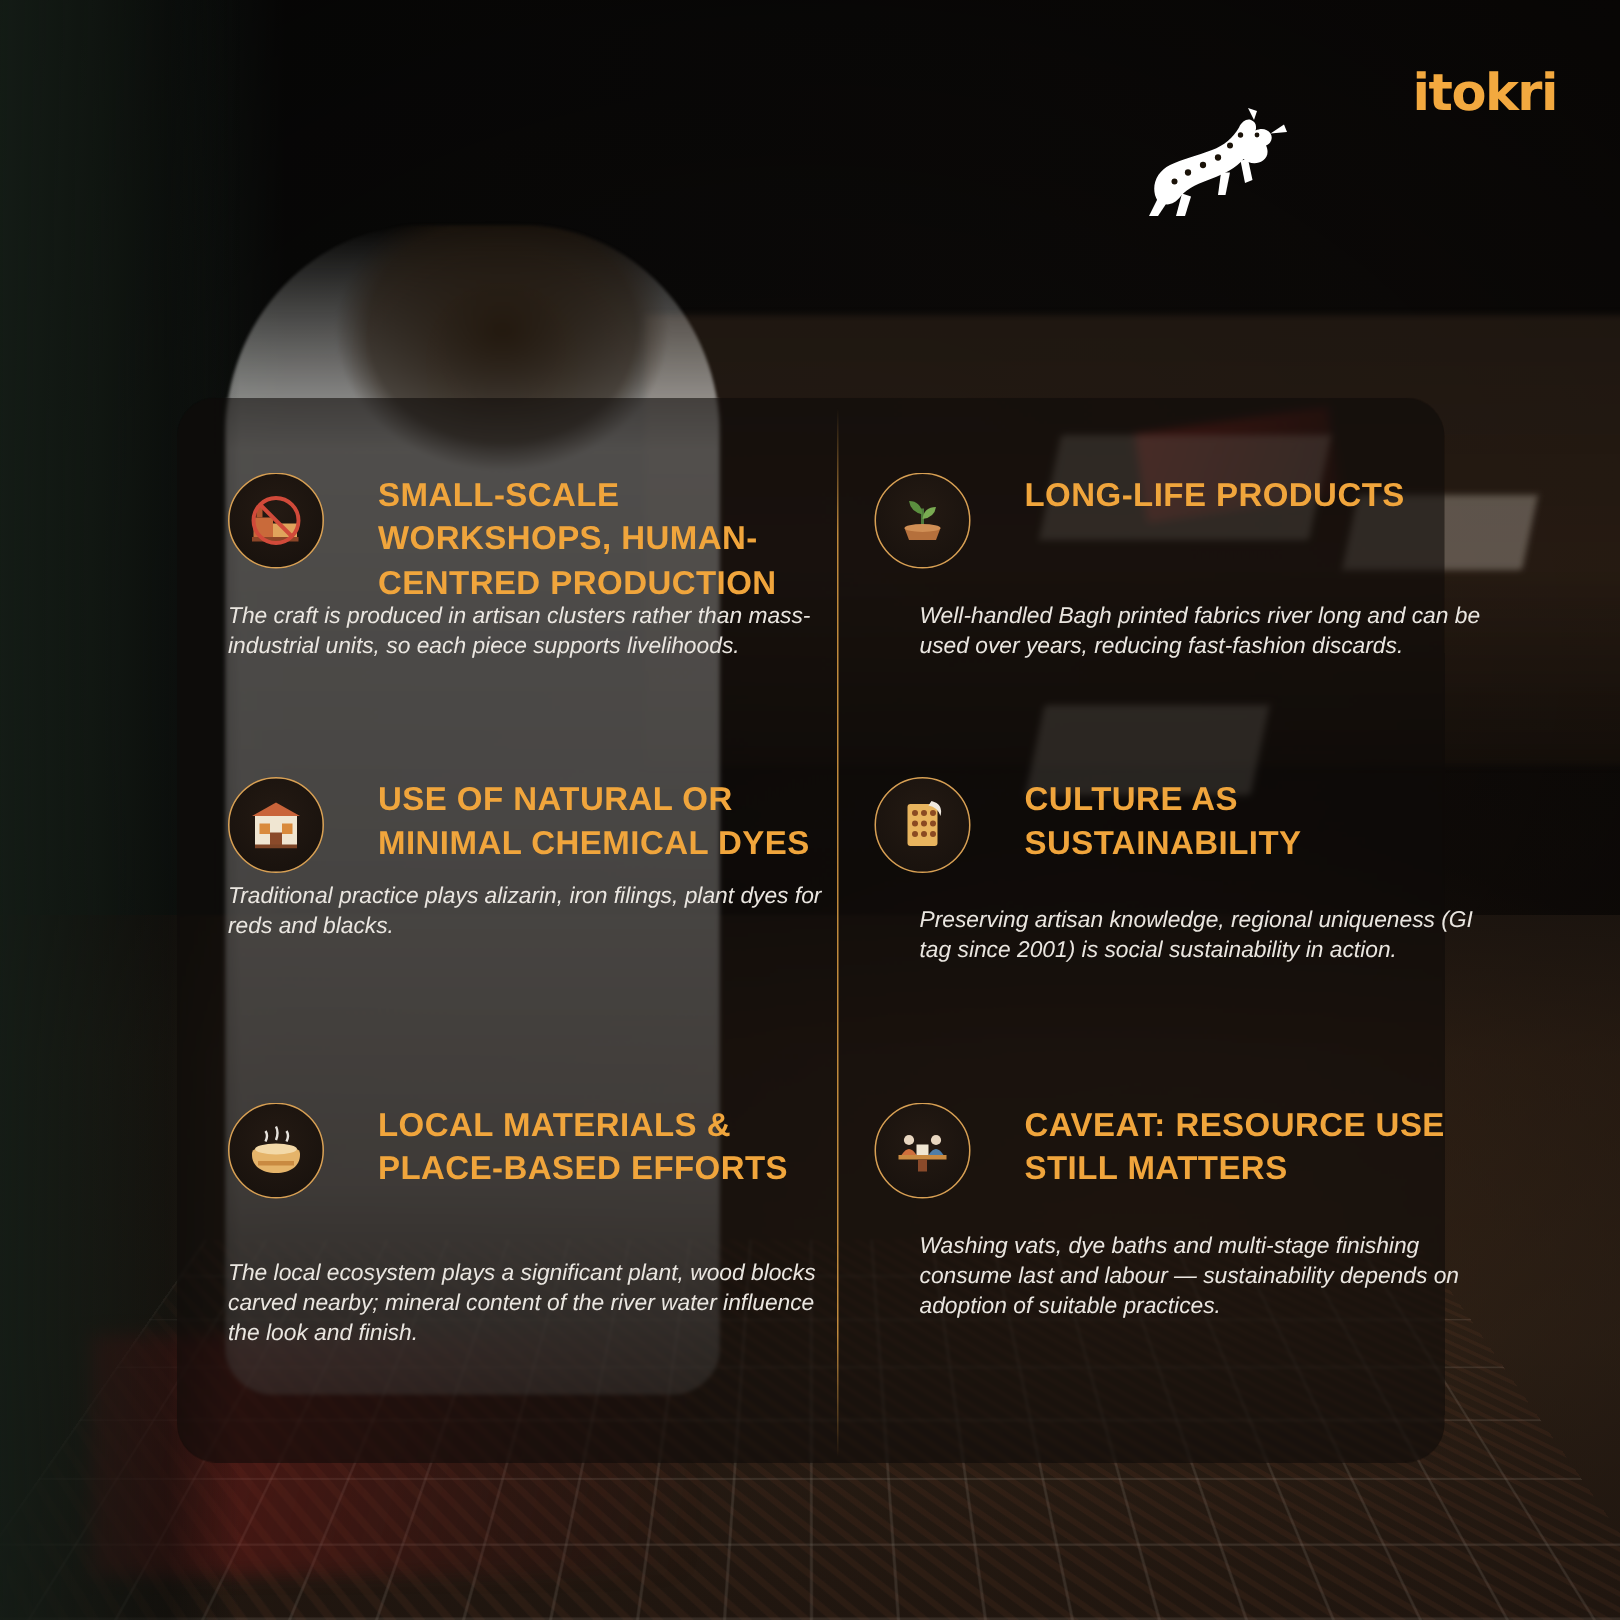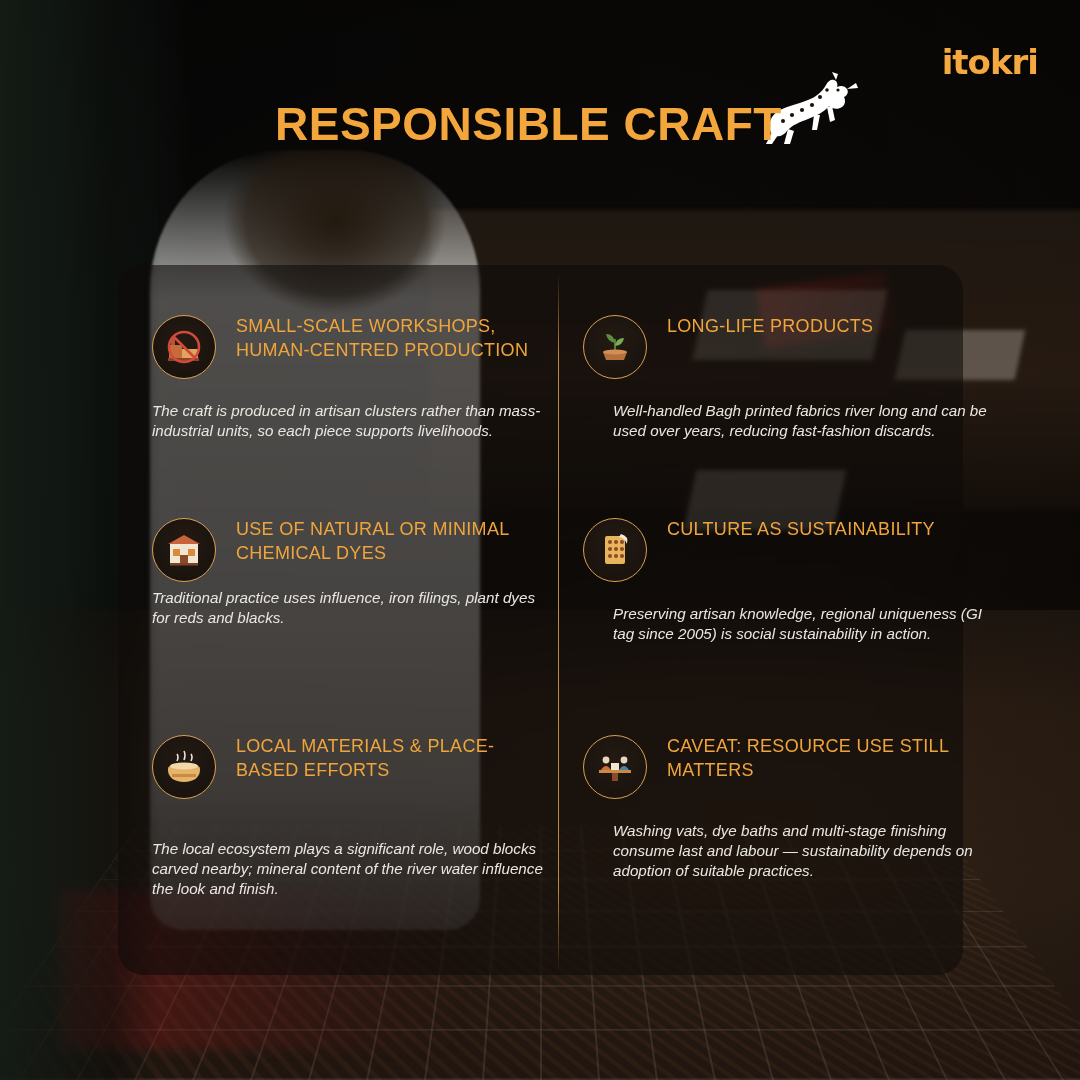--- a/index.html
+++ b/index.html
@@ -163,26 +163,26 @@
     border-radius: 50%;
     border: 1.5px solid #d8a054;
     background: radial-gradient(circle at 50% 40%, #241a13 0%, #16100c 100%);
     display: flex;
     align-items: center;
     justify-content: center;
     overflow: hidden;
   }
   .item-title {
     position: absolute;
-    left: 84px;
+    left: 100px;
     top: 0;
     width: 316px;
     color: #f0a53c;
-    font-size: 18px;
-    font-weight: normal;
+    font-size: 22px;
+    font-weight: bold;
     line-height: 1.33;
     letter-spacing: 0.3px;
     text-transform: uppercase;
   }
   .item-body {
     position: absolute;
     left: 0;
     width: 398px;
     color: #eae6e0;
     font-size: 15.2px;
@@ -238,21 +238,20 @@
         <circle cx="40" cy="63" r="2.1"></circle>
         <circle cx="68" cy="45" r="2"></circle>
         <circle cx="75" cy="38" r="1.8"></circle>
         <circle cx="31" cy="69" r="2"></circle>
         <circle cx="86" cy="38" r="1.6"></circle>
       </g>
     </svg>
   </div>
 
   <div class="headline">
-    <div>RESPONSIBLE CRAFT</div>
   </div>
 
   <div class="panel"></div>
   <div class="divider"></div>
 
   <div class="col col-left" style="top: 265px;">
 
     <div class="item row1">
       <div class="icon-badge">
         <svg viewBox="0 0 44 44" width="44" height="44">
@@ -273,36 +272,36 @@
         <svg viewBox="0 0 44 44" width="44" height="44">
           <rect x="8" y="16" width="28" height="20" fill="#f0e6d2"></rect>
           <polygon points="6,16 38,16 22,7" fill="#c9643a"></polygon>
           <rect x="11" y="21" width="7" height="7" fill="#d98a3c"></rect>
           <rect x="26" y="21" width="7" height="7" fill="#d98a3c"></rect>
           <rect x="18" y="27" width="8" height="9" fill="#8a4a2a"></rect>
           <rect x="8" y="35" width="28" height="2.5" fill="#7c4426"></rect>
         </svg>
       </div>
       <div class="item-title">USE OF NATURAL OR MINIMAL CHEMICAL DYES</div>
-      <div class="item-body body-r2">Traditional practice uses influence, iron filings, plant dyes for reds and blacks.</div>
+      <div class="item-body body-r2">Traditional practice plays alizarin, iron filings, plant dyes for reds and blacks.</div>
     </div>
 
     <div class="item row3">
       <div class="icon-badge">
         <svg viewBox="0 0 44 44" width="44" height="44">
           <path d="M9 21 h26 a3 3 0 0 1 3 3 v1 c0 7 -6 12 -16 12 S6 32 6 25 v-1 a3 3 0 0 1 3 -3 z" fill="#e5b46a"></path>
           <ellipse cx="22" cy="21" rx="14" ry="3.6" fill="#f3d9a8"></ellipse>
           <path d="M15 16 q2 -4 0 -7" stroke="#e6e2dc" stroke-width="1.6" fill="none"></path>
           <path d="M22 15 q2 -5 0 -9" stroke="#e6e2dc" stroke-width="1.6" fill="none"></path>
           <path d="M29 16 q2 -4 0 -7" stroke="#e6e2dc" stroke-width="1.6" fill="none"></path>
           <rect x="10" y="29" width="24" height="3" fill="#c98a41"></rect>
         </svg>
       </div>
       <div class="item-title">LOCAL MATERIALS &amp; PLACE-BASED EFFORTS</div>
-      <div class="item-body body-r3-left">The local ecosystem plays a significant role, wood blocks carved nearby; mineral content of the river water influence the look and finish.</div>
+      <div class="item-body body-r3-left">The local ecosystem plays a significant plant, wood blocks carved nearby; mineral content of the river water influence the look and finish.</div>
     </div>
   </div>
 
   <div class="col col-right" style="top: 265px;">
 
     <div class="item row1">
       <div class="icon-badge">
         <svg viewBox="0 0 44 44" width="44" height="44">
           <path d="M22 26 v-12" stroke="#4e7a3a" stroke-width="2" fill="none"></path>
           <path d="M22 18 q-8 -2 -9 -9 q8 0 9 9 z" fill="#5b8f3f"></path>
@@ -327,21 +326,21 @@
               <circle cx="23" cy="21" r="2"></circle>
               <circle cx="29" cy="21" r="2"></circle>
             <circle cx="17" cy="28" r="2"></circle>
               <circle cx="23" cy="28" r="2"></circle>
               <circle cx="29" cy="28" r="2"></circle>
           </g>
           <path d="M28 6 q8 2 6 10 q-2 -6 -8 -7 z" fill="#efe9df"></path>
         </svg>
       </div>
       <div class="item-title">CULTURE AS SUSTAINABILITY</div>
-      <div class="item-body body-r1">Preserving artisan knowledge, regional uniqueness (GI tag since 2005) is social sustainability in action.</div>
+      <div class="item-body body-r1">Preserving artisan knowledge, regional uniqueness (GI tag since 2001) is social sustainability in action.</div>
     </div>
 
     <div class="item row3">
       <div class="icon-badge">
         <svg viewBox="0 0 44 44" width="44" height="44">
           <rect x="6" y="25" width="32" height="3" fill="#c98a41"></rect>
           <circle cx="13" cy="15" r="3.4" fill="#e8d6c0"></circle>
           <path d="M8 25 q5 -8 10 0 z" fill="#cf6f3c"></path>
           <circle cx="31" cy="15" r="3.4" fill="#e8d6c0"></circle>
           <path d="M26 25 q5 -8 10 0 z" fill="#4f7ea8"></path>

